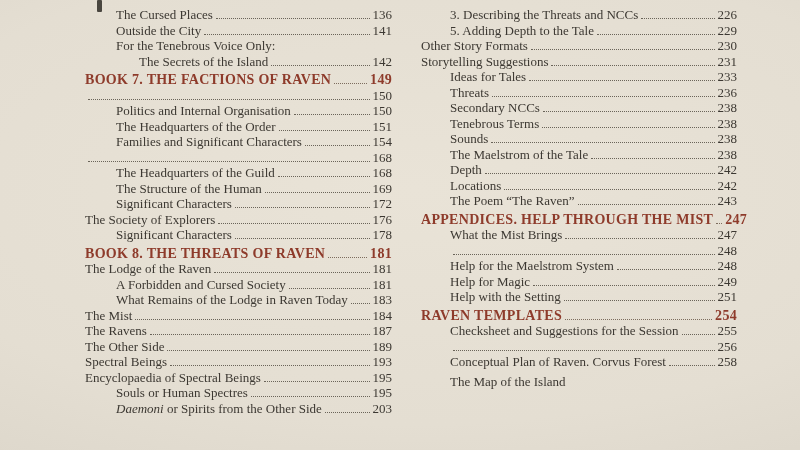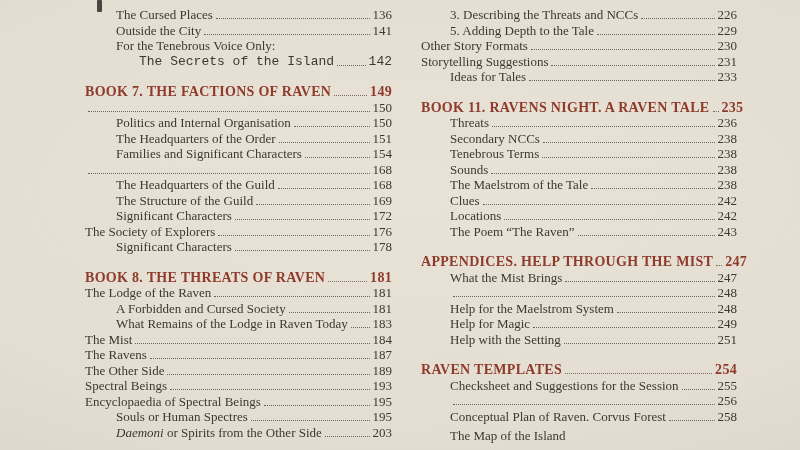--- a/index.html
+++ b/index.html
@@ -15,33 +15,33 @@
     background:radial-gradient(120% 95% at 52% 42%, #e9e3d7 0%, #e4ded2 55%, #d7d1c5 100%);
   }
   .toc-col{position:absolute;top:7px;}
   #left-col{left:85px;width:307px;}
   #right-col{left:421px;width:316px;}
   .row{
     display:flex;align-items:flex-end;
     line-height:15.5px;font-size:13px;color:var(--text);
     white-space:nowrap;
   }
-  .row.gap{margin-top:15px;}
+  .row.gap{margin-top:3px;}
   .row.partial{margin-top:4px;}
   .row .label{white-space:nowrap;}
   .leader{
     flex:1;min-width:6px;margin:0 3px 3.5px 3px;
     border-bottom:1.7px dotted var(--dots);
     align-self:flex-end;
   }
   .page{white-space:nowrap;}
   .heading-row{color:var(--maroon);font-weight:bold;font-size:14px;letter-spacing:0.3px;}
   .heading-row .leader{border-bottom-color:#7d6d5e;}
   .i1{padding-left:31px;}
-  .i2{padding-left:54px;font-family:Liberation Mono, monospace;}
+  .i2{padding-left:54px;}
   #right-col .i1{padding-left:29px;}
   .italic{font-style:italic;}
   #stray-mark{
     position:absolute;left:97px;top:0;width:5px;height:12px;
     background:#2e2b26;border-radius:1px;opacity:.85;
   }
 </style>
 </head>
 <body>
 
@@ -93,21 +93,21 @@
     <div class="row">
       <span class="leader"></span>
       <span class="page">168</span>
     </div>
     <div class="row i1">
       <span class="label">The Headquarters of the Guild</span>
       <span class="leader"></span>
       <span class="page">168</span>
     </div>
     <div class="row i1">
-      <span class="label">The Structure of the Guild</span>
+      <span class="label">The Structure of the Human</span>
       <span class="leader"></span>
       <span class="page">169</span>
     </div>
     <div class="row i1">
       <span class="label">Significant Characters</span>
       <span class="leader"></span>
       <span class="page">172</span>
     </div>
     <div class="row">
       <span class="label">The Society of Explorers</span>
@@ -194,25 +194,20 @@
     <div class="row">
       <span class="label">Storytelling Suggestions</span>
       <span class="leader"></span>
       <span class="page">231</span>
     </div>
     <div class="row i1">
       <span class="label">Ideas for Tales</span>
       <span class="leader"></span>
       <span class="page">233</span>
     </div>
-    <div class="row heading-row gap">
-      <span class="label">BOOK 11. RAVENS NIGHT. A RAVEN TALE</span>
-      <span class="leader"></span>
-      <span class="page">235</span>
-    </div>
     <div class="row i1">
       <span class="label">Threats</span>
       <span class="leader"></span>
       <span class="page">236</span>
     </div>
     <div class="row i1">
       <span class="label">Secondary NCCs</span>
       <span class="leader"></span>
       <span class="page">238</span>
     </div>
@@ -225,21 +220,21 @@
       <span class="label">Sounds</span>
       <span class="leader"></span>
       <span class="page">238</span>
     </div>
     <div class="row i1">
       <span class="label">The Maelstrom of the Tale</span>
       <span class="leader"></span>
       <span class="page">238</span>
     </div>
     <div class="row i1">
-      <span class="label">Clues</span>
+      <span class="label">Depth</span>
       <span class="leader"></span>
       <span class="page">242</span>
     </div>
     <div class="row i1">
       <span class="label">Locations</span>
       <span class="leader"></span>
       <span class="page">242</span>
     </div>
     <div class="row i1">
       <span class="label">The Poem “The Raven”</span>

